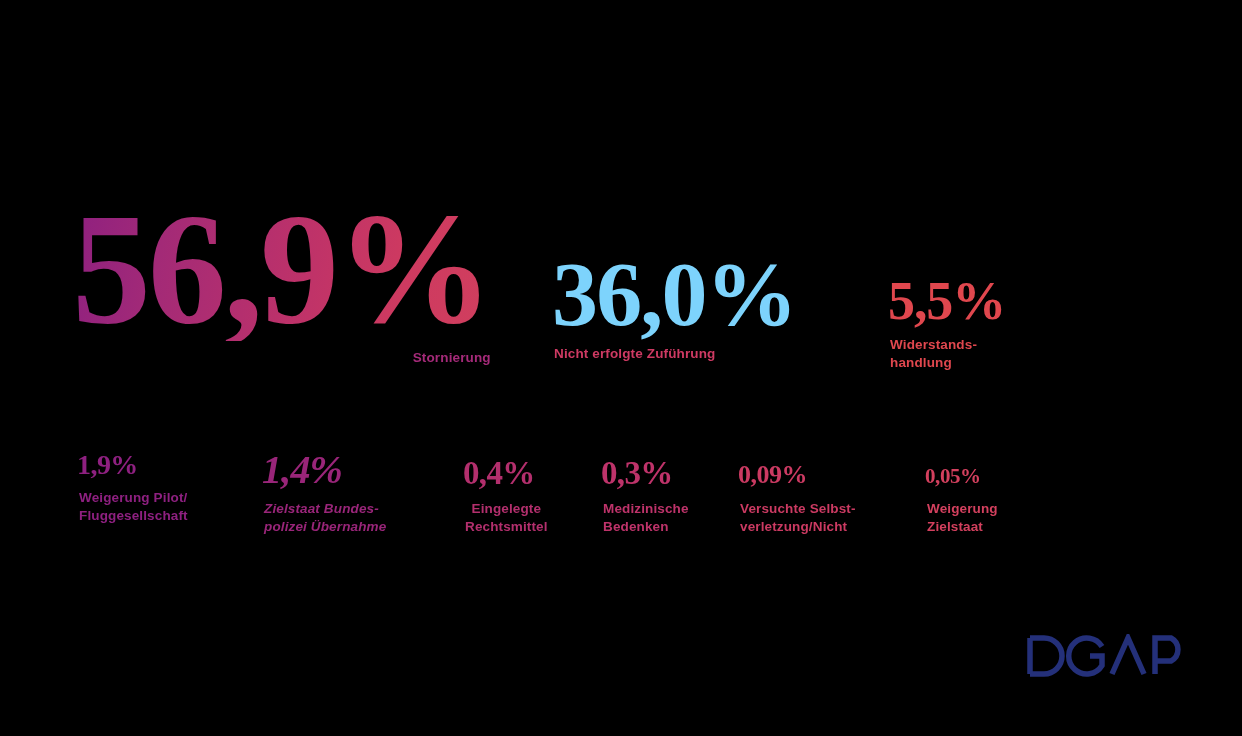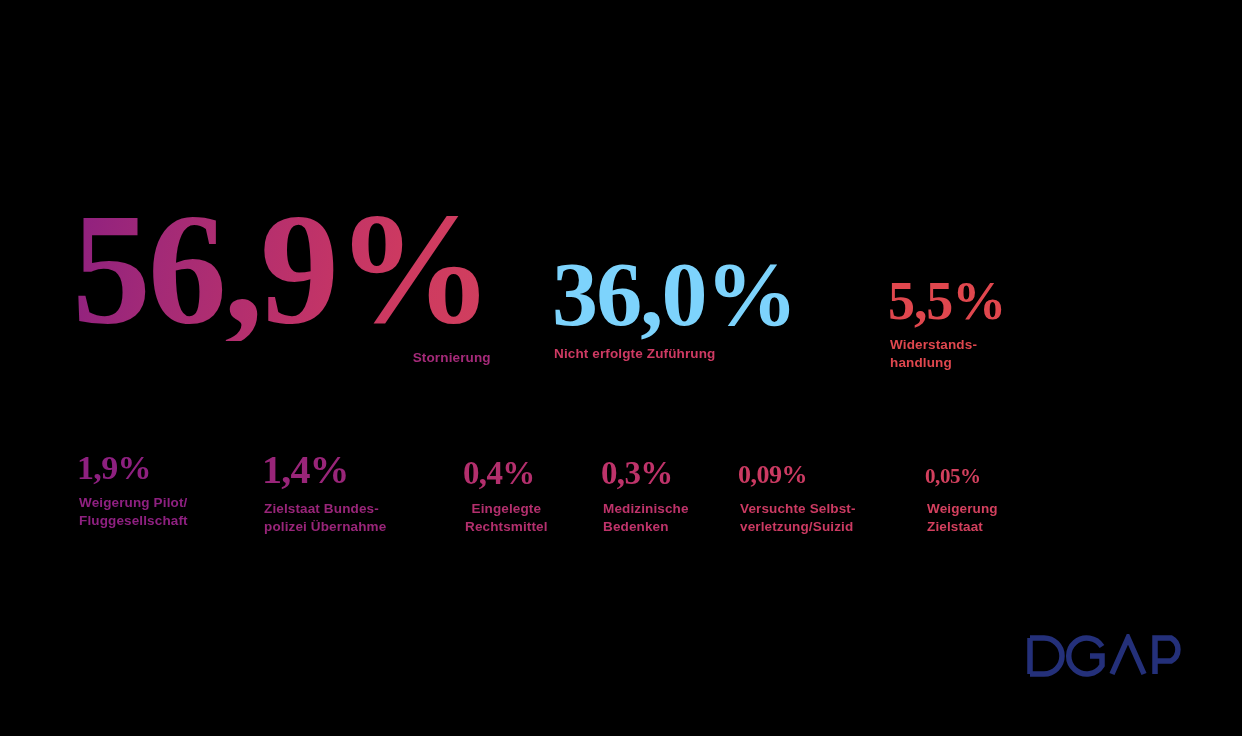--- a/index.html
+++ b/index.html
@@ -95,27 +95,27 @@
   
   .stat-small {
     top: 452px;
   }
   .stat-small .stat-label {
     margin-top: 9px;
     margin-left: 2px;
   }
 
   #stat-pilot      { left: 77px;  }
-  #stat-bundespolizei { left: 262px; }
+  #stat-bundespolizei { left: 262px; font-style: italic; }
   #stat-rechtsmittel  { left: 463px; }
   #stat-medizinisch   { left: 601px; }
   #stat-selbstverletzung { left: 738px; }
   #stat-zielstaat     { left: 925px; }
 
-  #stat-pilot .stat-value            { font-size: 34px; color: #8E2080; }
+  #stat-pilot .stat-value            { font-size: 28px; color: #8E2080; }
   #stat-pilot .stat-label            { color: #8E2080; }
   #stat-bundespolizei .stat-value    { font-size: 40px; color: #992579; }
   #stat-bundespolizei .stat-label    { color: #992579; }
   #stat-rechtsmittel .stat-value     { font-size: 33px; color: #B32F6D; }
   #stat-rechtsmittel .stat-label     { color: #B32F6D; text-align: center; }
   #stat-medizinisch .stat-value      { font-size: 33px; color: #BE336A; }
   #stat-medizinisch .stat-label      { color: #BE336A; }
   #stat-selbstverletzung .stat-value { font-size: 26px; color: #CB3A62; }
   #stat-selbstverletzung .stat-label { color: #CB3A62; }
   #stat-zielstaat .stat-value        { font-size: 21px; color: #D3405E; }
@@ -182,21 +182,21 @@
 
   <div class="stat stat-small" id="stat-medizinisch">
     <span class="stat-value">0,3%</span>
     <span class="stat-label">Medizinische
 Bedenken</span>
   </div>
 
   <div class="stat stat-small" id="stat-selbstverletzung">
     <span class="stat-value">0,09%</span>
     <span class="stat-label">Versuchte Selbst-
-verletzung/Suizid</span>
+verletzung/Nicht</span>
   </div>
 
   <div class="stat stat-small" id="stat-zielstaat">
     <span class="stat-value">0,05%</span>
     <span class="stat-label">Weigerung
 Zielstaat</span>
   </div>
 
   <div id="dgap-logo">
     <svg viewBox="0 0 336 88" width="168" height="44" aria-hidden="true">

